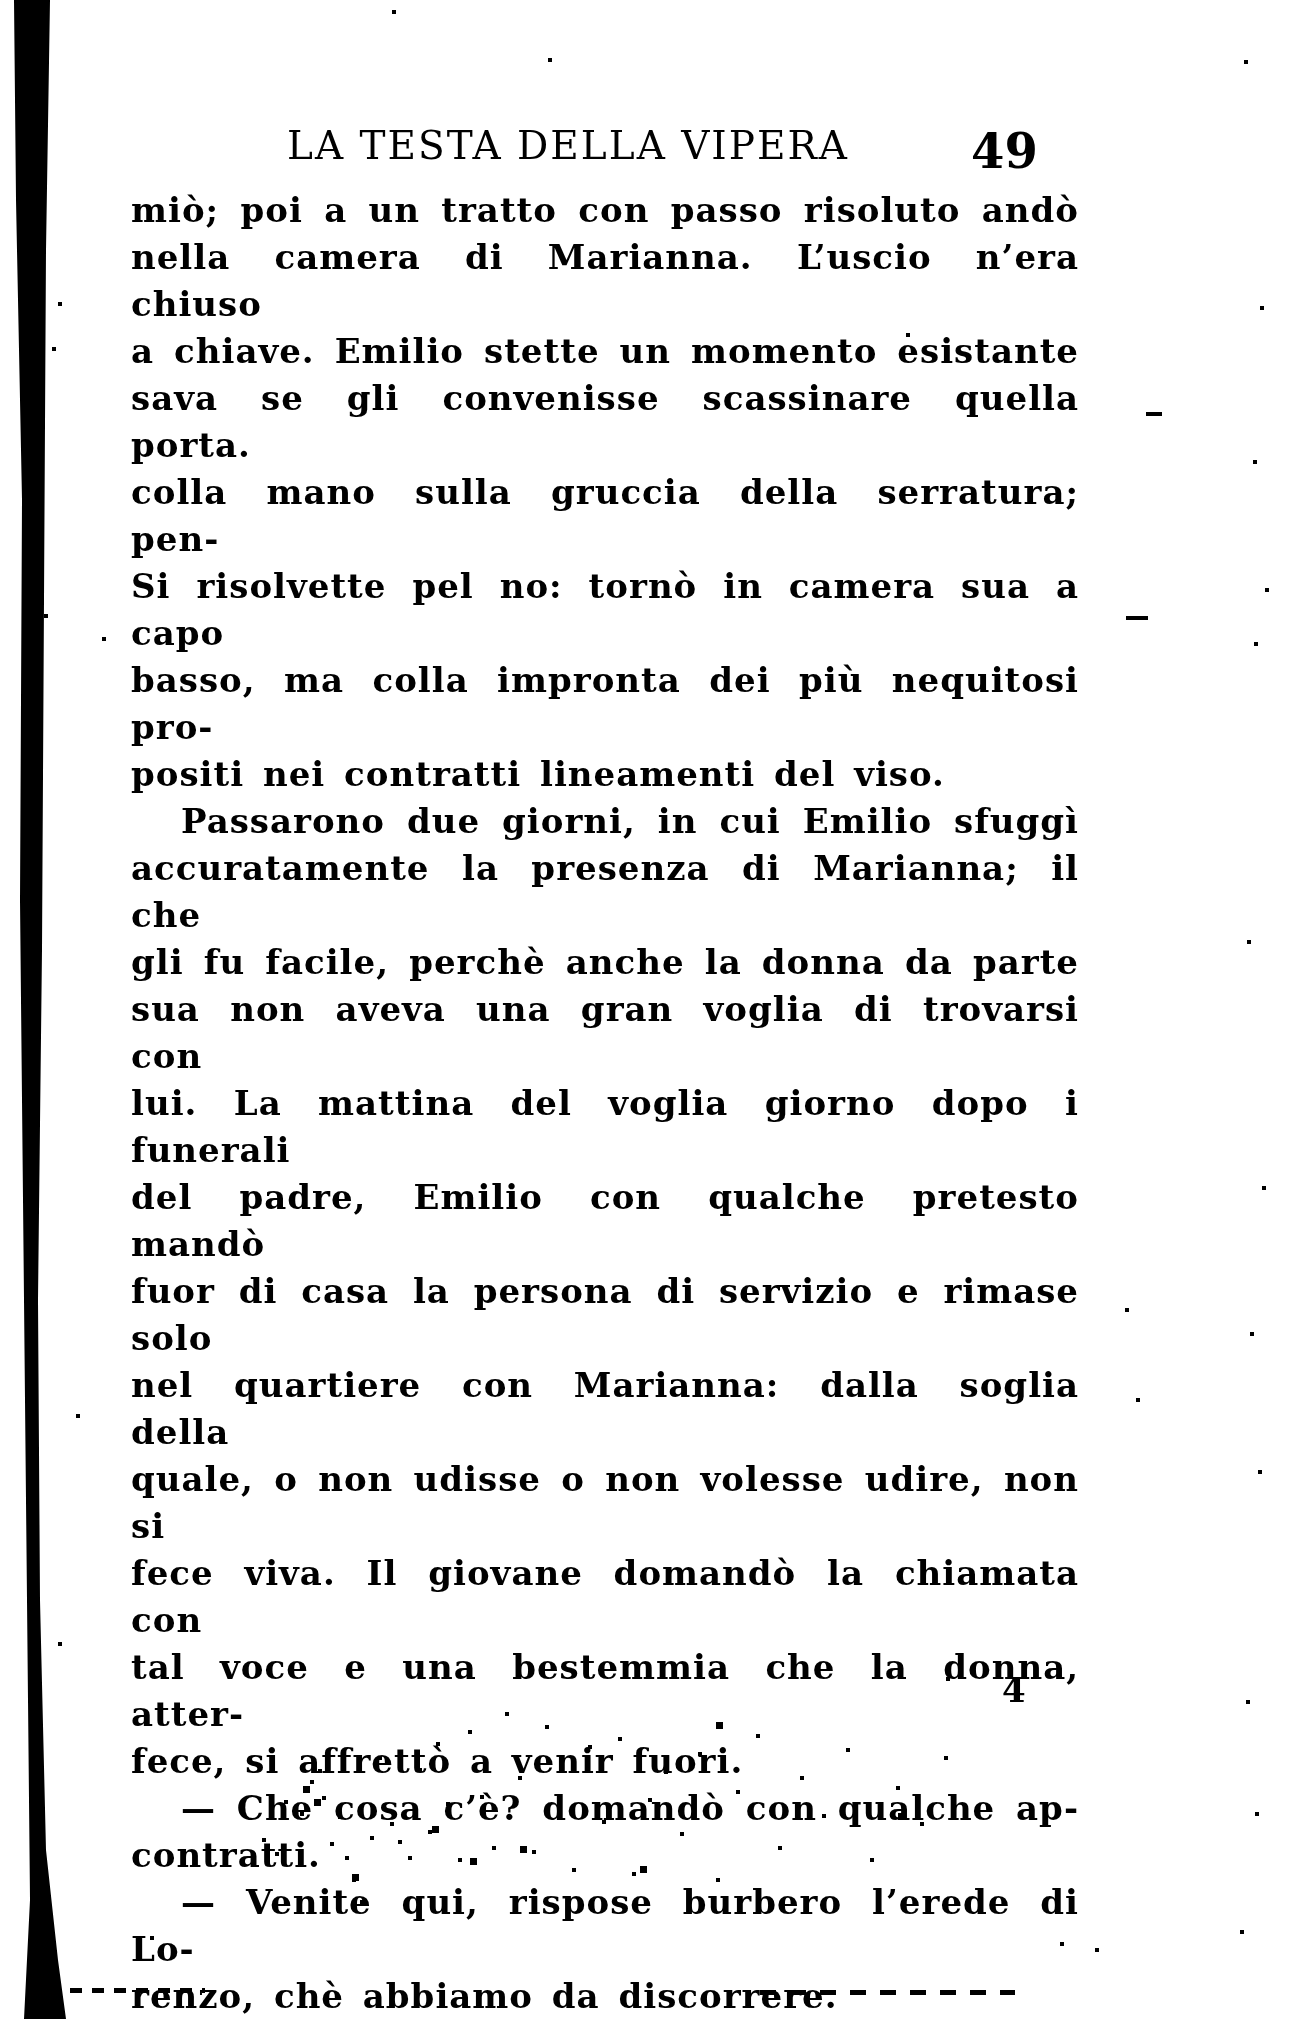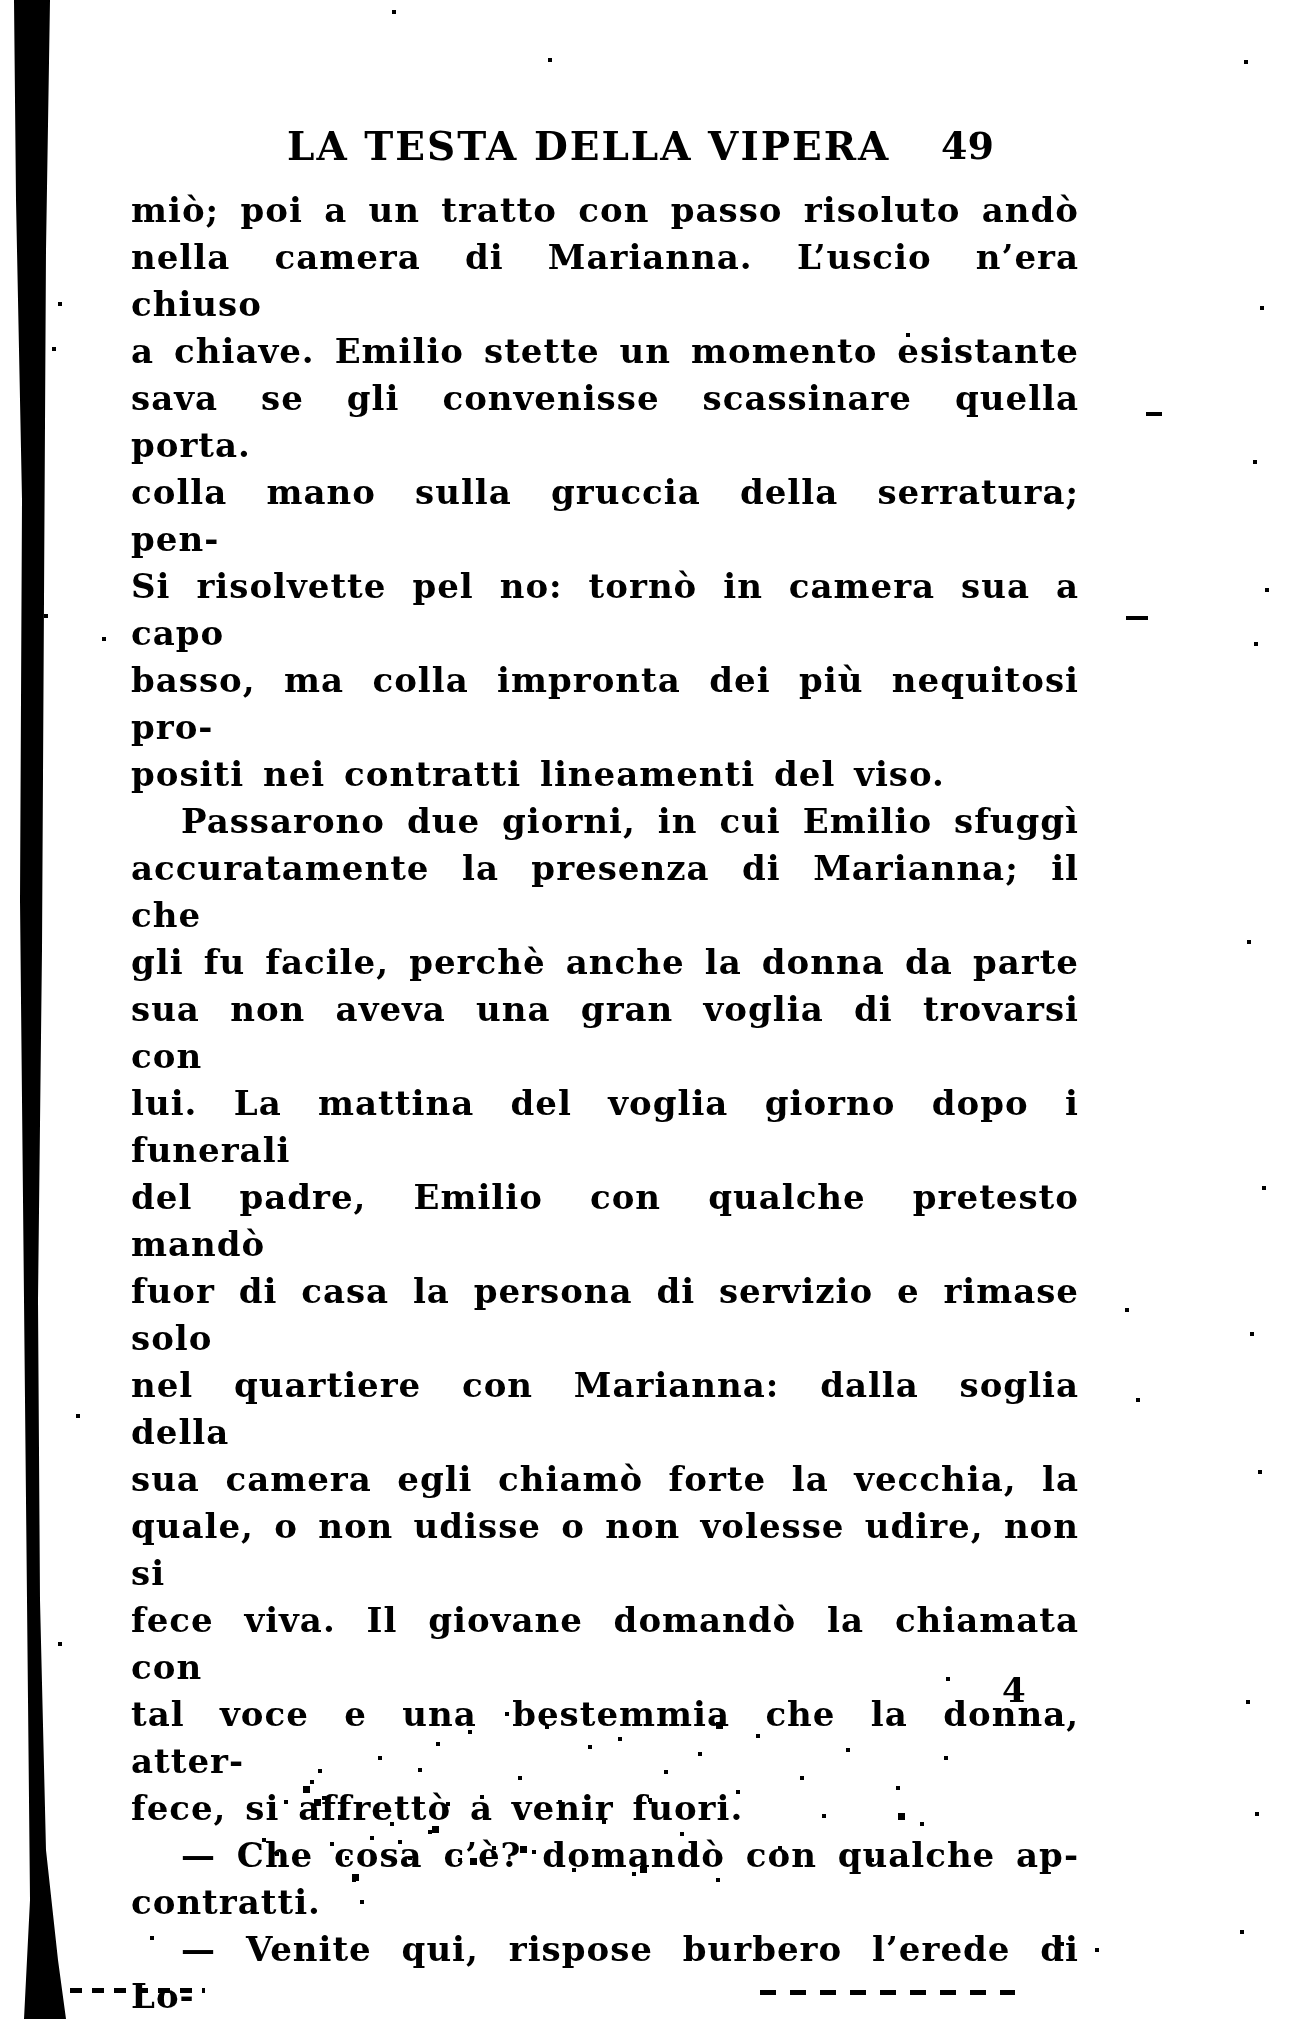--- a/index.html
+++ b/index.html
@@ -36,28 +36,28 @@
   }
 
   .header {
     position: absolute;
     top: 123px; left: 117px; width: 948px; height: 52px;
   }
   .running-title {
     position: absolute;
     left: 170px; top: 0;
     font-size: 39px;
-    font-weight: 700;
+    font-weight: 400;
     letter-spacing: 2px;
     white-space: nowrap;
   }
   .page-number {
     position: absolute;
-    left: 824px; top: 0;
-    font-size: 38px;
+    left: 854px; top: 0;
+    font-size: 48px;
     font-weight: 700;
   }
 
   .body-text {
     position: absolute;
     top: 187px; left: 131px; width: 948px;
     font-size: 34px;
     line-height: 47px;
     font-weight: 700;
     letter-spacing: 1px;
@@ -151,21 +151,20 @@
       <div class="line">basso, ma colla impronta dei più nequitosi pro-</div>
       <div class="line end">positi nei contratti lineamenti del viso.</div>
       <div class="line indent">Passarono due giorni, in cui Emilio sfuggì</div>
       <div class="line">accuratamente la presenza di Marianna; il che</div>
       <div class="line">gli fu facile, perchè anche la donna da parte</div>
       <div class="line">sua non aveva una gran voglia di trovarsi con</div>
       <div class="line">lui. La mattina del voglia giorno dopo i funerali</div>
       <div class="line">del padre, Emilio con qualche pretesto mandò</div>
       <div class="line">fuor di casa la persona di servizio e rimase solo</div>
       <div class="line">nel quartiere con Marianna: dalla soglia della</div>
-      <div class="line">sua camera egli chiamò forte la vecchia, la</div>
       <div class="line">quale, o non udisse o non volesse udire, non si</div>
       <div class="line">fece viva. Il giovane domandò la chiamata con</div>
       <div class="line">tal voce e una bestemmia che la donna, atter-</div>
       <div class="line end">fece, si affrettò a venir fuori.</div>
       <div class="line indent">— Che cosa c’è? domandò con qualche ap-</div>
       <div class="line end">contratti.</div>
       <div class="line indent">— Venite qui, rispose burbero l’erede di Lo-</div>
       <div class="line end">renzo, chè abbiamo da discorrere.</div>
     </div>
 

